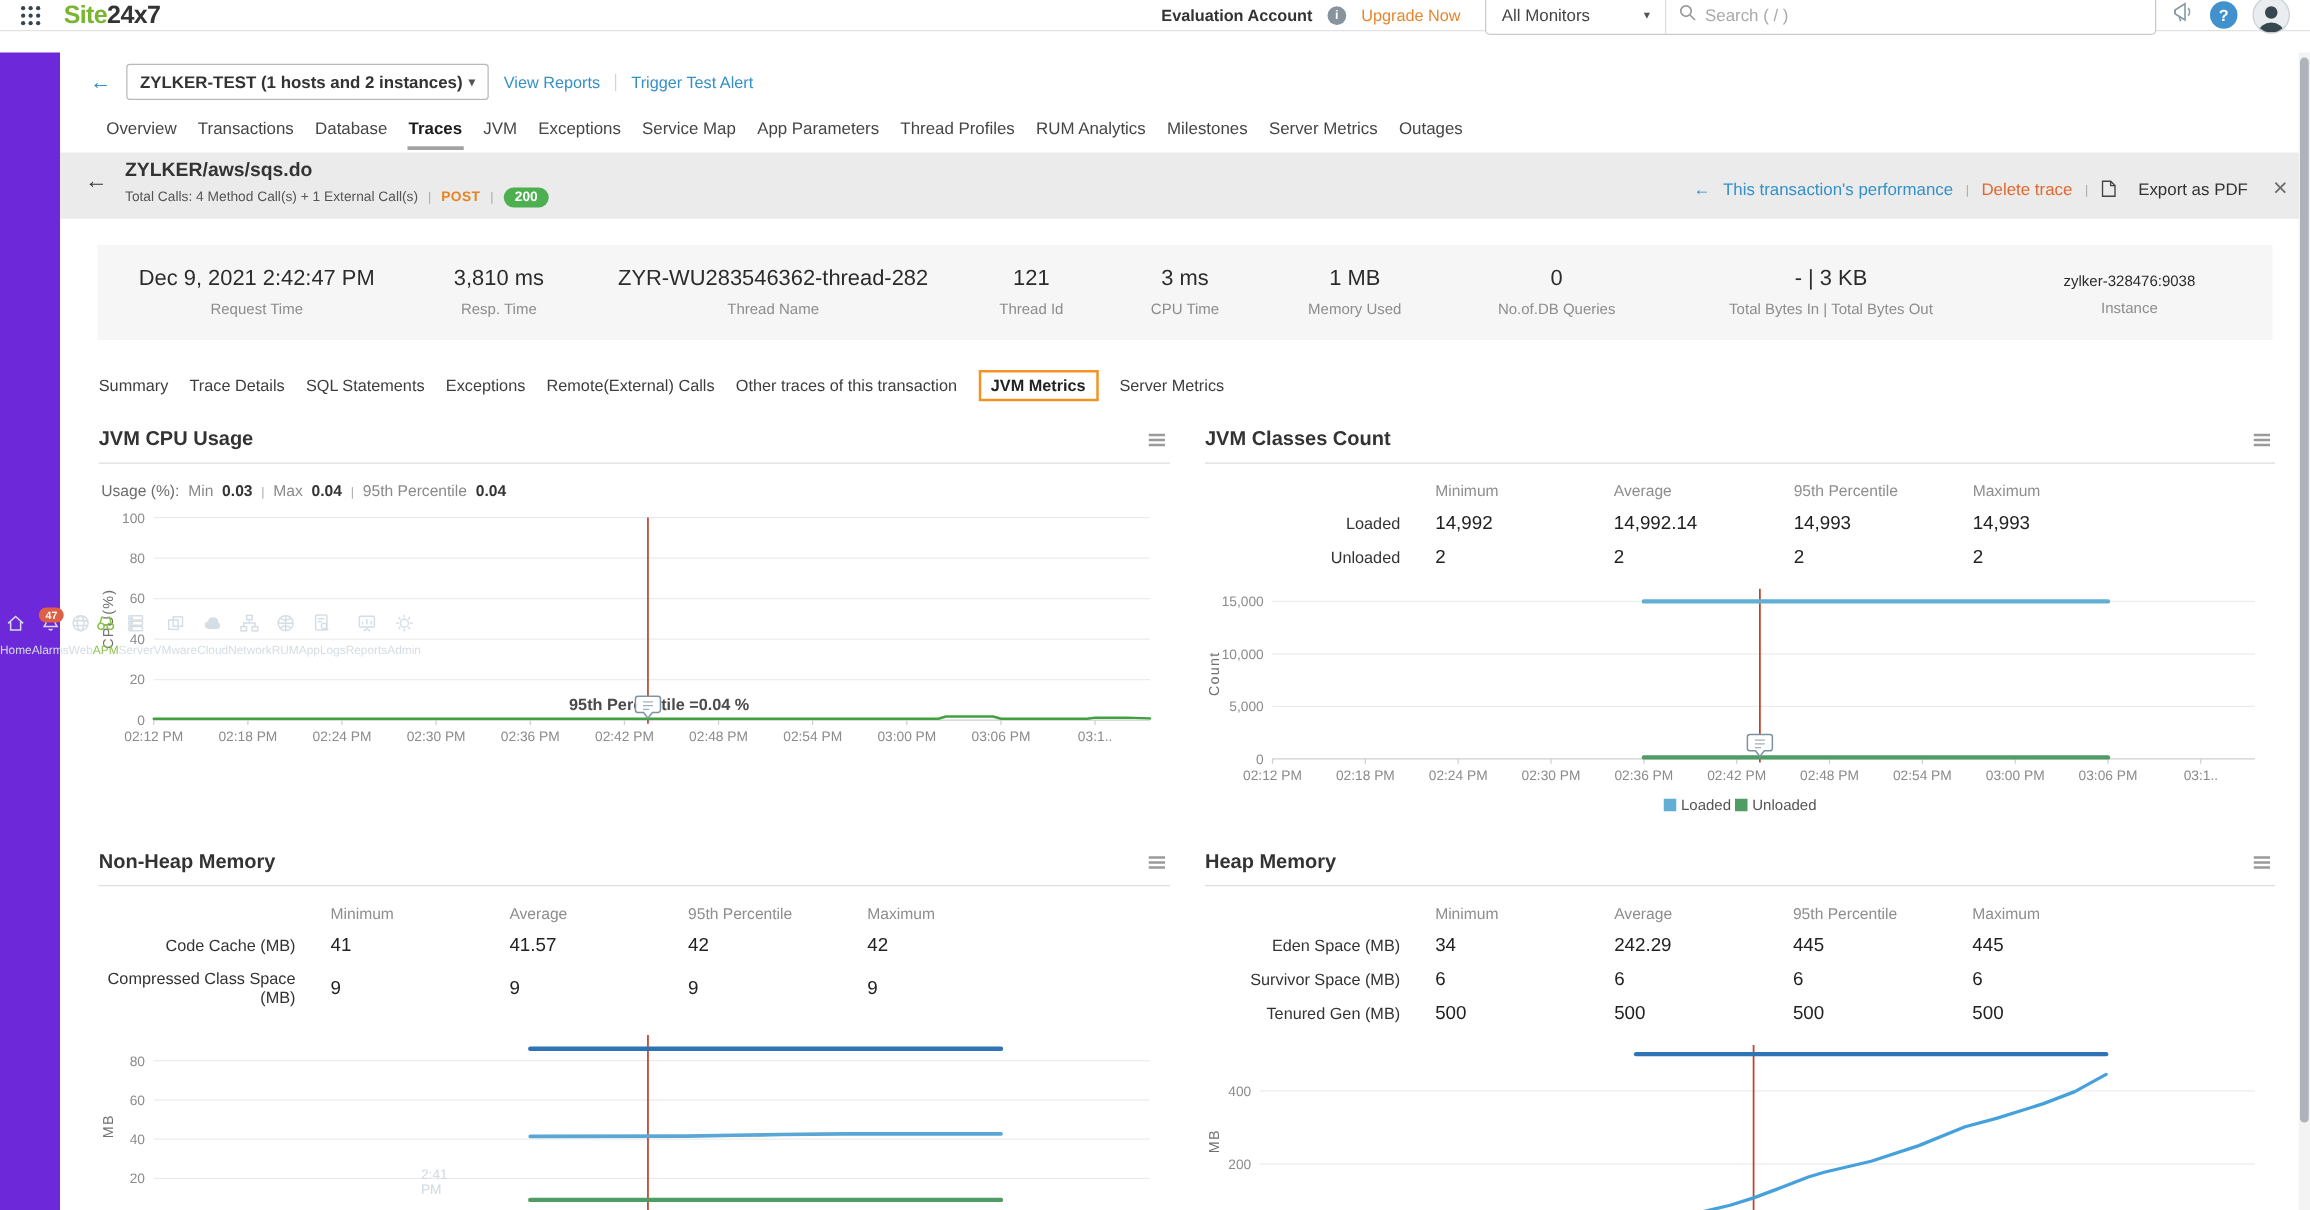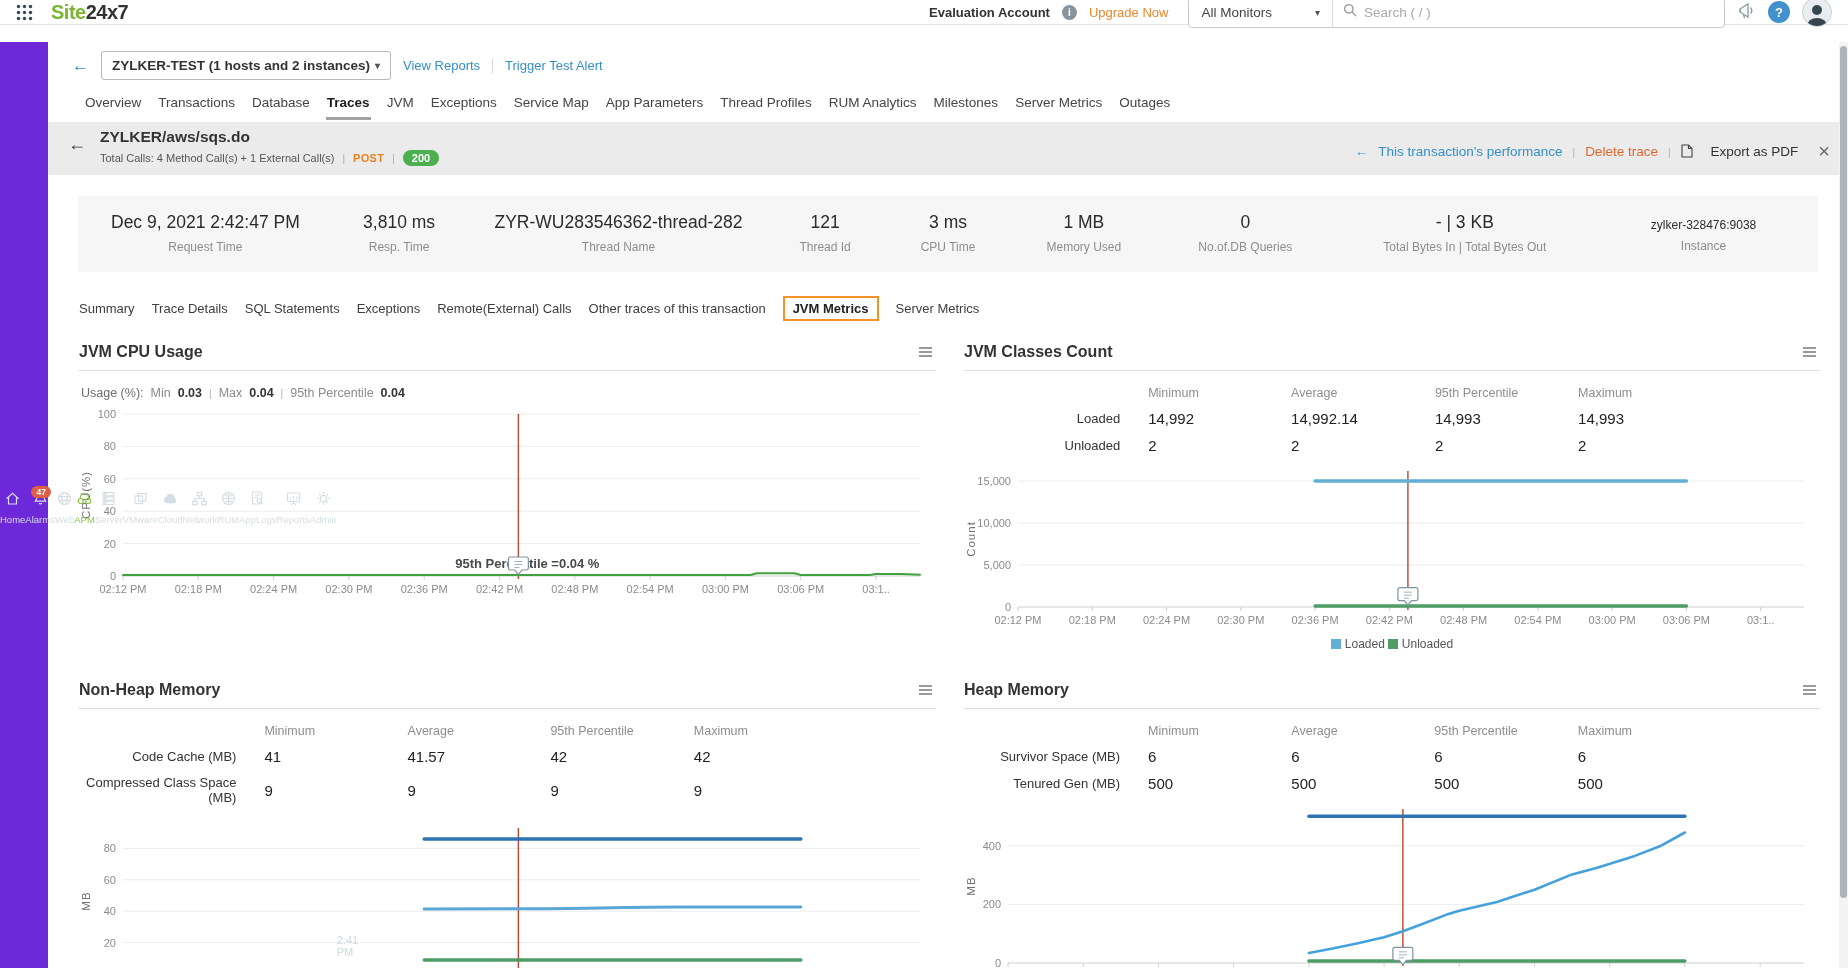--- a/index.html
+++ b/index.html
@@ -625,20 +625,27 @@
               <tr>
                 <th></th>
                 <th>Minimum</th>
                 <th>Average</th>
                 <th>95th Percentile</th>
                 <th>Maximum</th>
               </tr>
             </thead>
             <tbody>
               <tr>
+                <th>Eden Space (MB)</th>
+                <td>34</td>
+                <td>242.29</td>
+                <td>445</td>
+                <td>445</td>
+              </tr>
+              <tr>
                 <th>Survivor Space (MB)</th>
                 <td>6</td>
                 <td>6</td>
                 <td>6</td>
                 <td>6</td>
               </tr>
               <tr>
                 <th>Tenured Gen (MB)</th>
                 <td>500</td>
                 <td>500</td>

